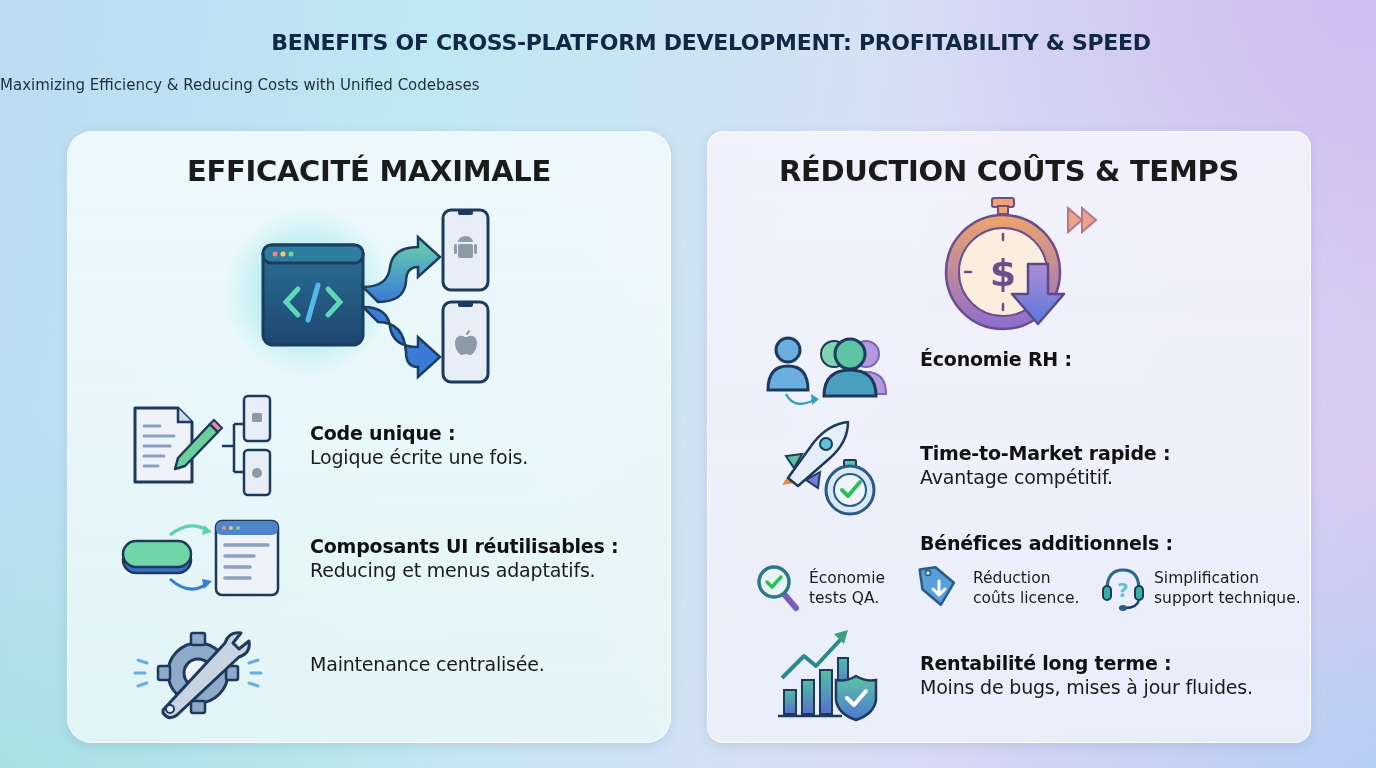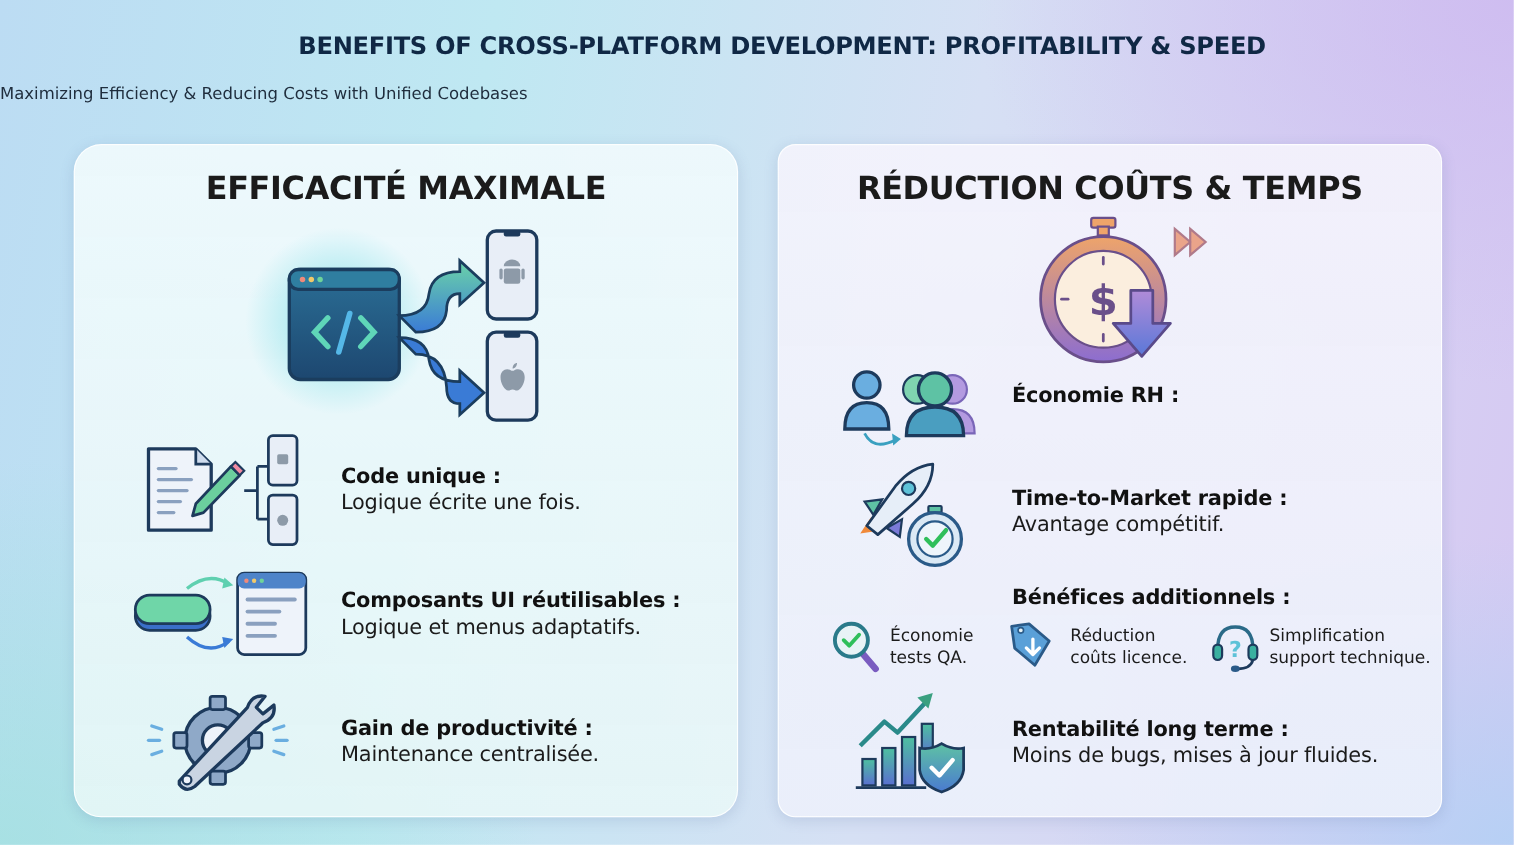--- a/index.html
+++ b/index.html
@@ -119,21 +119,21 @@
       <g stroke="#8aa0bf" stroke-width="3.5" stroke-linecap="round">
           <line x1="105" y1="28" x2="148" y2="28"></line>
           <line x1="105" y1="39" x2="134" y2="39"></line>
           <line x1="105" y1="50" x2="130" y2="50"></line>
           <line x1="105" y1="61" x2="130" y2="61"></line>
         </g>
     </svg>
   </div>
   <div class="abs" style="left:242px;top:403px;">
     <div class="item-title">Composants UI réutilisables :</div>
-    <div class="item-desc">Logique et menus adaptatifs.</div>
+    <div class="item-desc">Reducing et menus adaptatifs.</div>
   </div>
 
   <div class="abs" style="left:65px;top:493px;">
     <svg width="140" height="95" viewBox="0 0 140 95">
       <g stroke="#6aaee0" stroke-width="3" stroke-linecap="round">
           <line x1="5" y1="35" x2="14" y2="38"></line>
           <line x1="2" y1="48" x2="12" y2="48"></line>
           <line x1="5" y1="61" x2="14" y2="58"></line>
           <line x1="125" y1="35" x2="116" y2="38"></line>
           <line x1="128" y1="48" x2="118" y2="48"></line>
@@ -145,21 +145,20 @@
           <rect x="58" y="76" width="14" height="12" rx="2"></rect>
           <rect x="25" y="41" width="12" height="14" rx="2"></rect>
           <rect x="93" y="41" width="12" height="14" rx="2"></rect>
         </g>
       <circle cx="65" cy="48" r="14" fill="#eef3fa" stroke="#1d3a5c" stroke-width="3"></circle>
       <path d="M30 85 L92 18 Q96 6 108 8 L100 18 L106 24 L116 16 Q118 28 106 32 L44 90 Q36 96 30 88 Z" fill="#c9d4e2" stroke="#1d3a5c" stroke-width="3" stroke-linejoin="round"></path>
       <circle cx="37" cy="84" r="4" fill="#eef3fa" stroke="#1d3a5c" stroke-width="2"></circle>
     </svg>
   </div>
   <div class="abs" style="left:242px;top:519px;">
-    <div class="item-title">Gain de productivité :</div>
     <div class="item-desc">Maintenance centralisée.</div>
   </div>
 </div>
 
 <div class="panel right">
   <div class="panel-title">RÉDUCTION COÛTS &amp; TEMPS</div>
 
   <div class="abs" style="left:232px;top:64px;">
     <svg width="170" height="140" viewBox="0 0 170 140">
       <defs>

